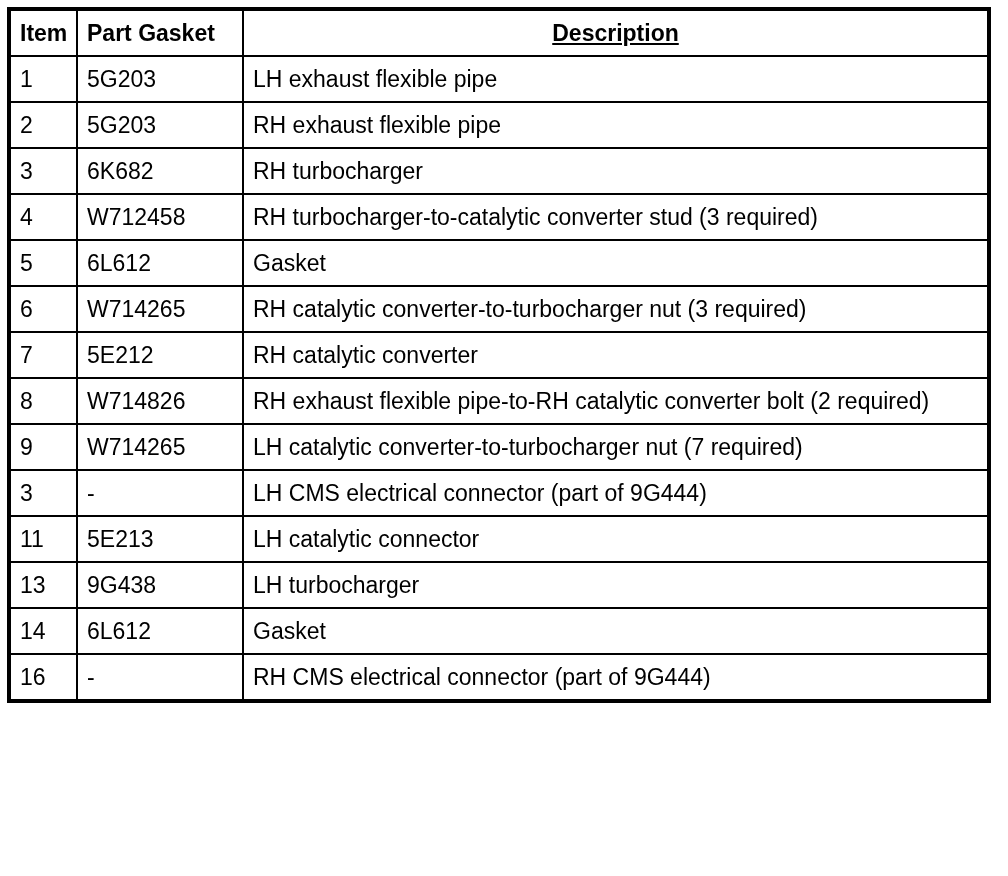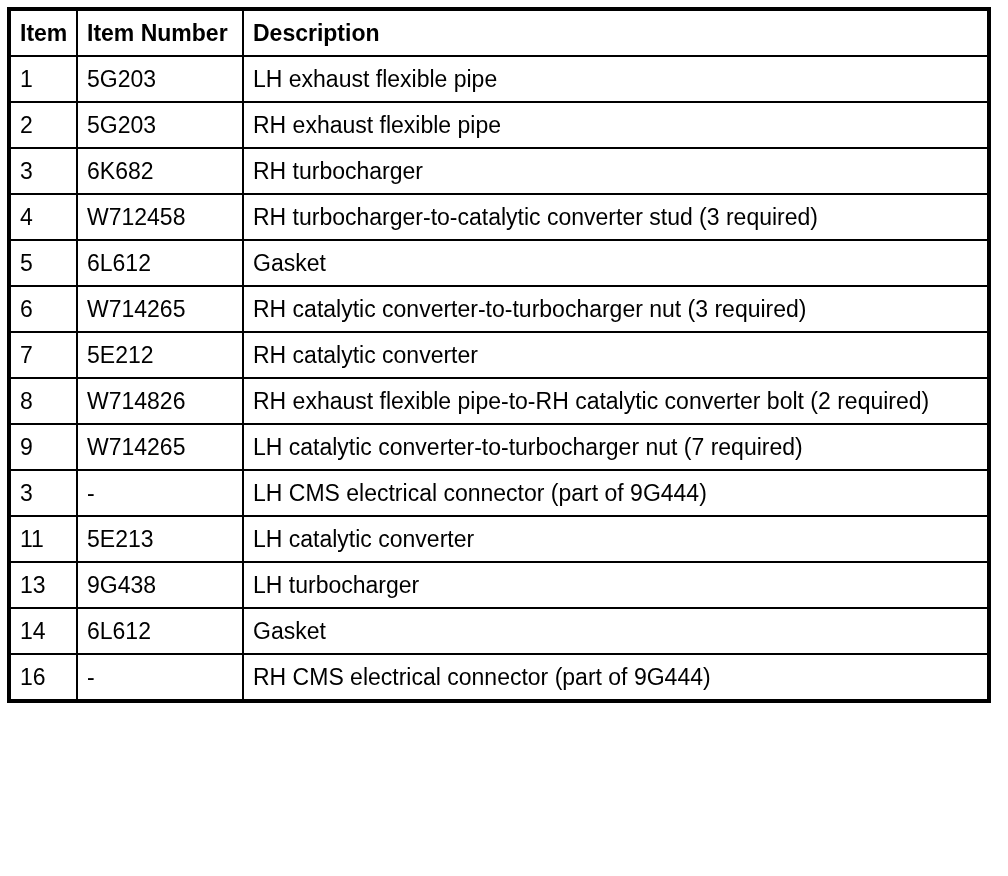--- a/index.html
+++ b/index.html
@@ -57,21 +57,22 @@
     height: 44px;
     line-height: 44px;
   }
 
   .parts-table thead th.h-item,
   .parts-table thead th.h-part {
     text-align: left;
   }
 
   .parts-table thead th.h-desc {
-    text-align: left;
+    text-align: center;
+    text-decoration: underline;
   }
 
   .parts-table tbody td.c-item,
   .parts-table tbody td.c-part,
   .parts-table tbody td.c-desc {
     font-weight: normal;
   }
 </style>
 </head>
 <body>
@@ -80,21 +81,21 @@
 
   <table class="parts-table">
     <colgroup>
       <col class="col-item">
       <col class="col-part">
       <col class="col-desc">
     </colgroup>
     <thead>
       <tr>
         <th class="h-item">Item</th>
-        <th class="h-part">Item Number</th>
+        <th class="h-part">Part Gasket</th>
         <th class="h-desc">Description</th>
       </tr>
     </thead>
     <tbody>
       <tr>
         <td class="c-item">1</td>
         <td class="c-part">5G203</td>
         <td class="c-desc">LH exhaust flexible pipe</td>
       </tr>
       <tr>
@@ -138,21 +139,21 @@
         <td class="c-desc">LH catalytic converter-to-turbocharger nut (7 required)</td>
       </tr>
       <tr>
         <td class="c-item">3</td>
         <td class="c-part">-</td>
         <td class="c-desc">LH CMS electrical connector (part of 9G444)</td>
       </tr>
       <tr>
         <td class="c-item">11</td>
         <td class="c-part">5E213</td>
-        <td class="c-desc">LH catalytic converter</td>
+        <td class="c-desc">LH catalytic connector</td>
       </tr>
       <tr>
         <td class="c-item">13</td>
         <td class="c-part">9G438</td>
         <td class="c-desc">LH turbocharger</td>
       </tr>
       <tr>
         <td class="c-item">14</td>
         <td class="c-part">6L612</td>
         <td class="c-desc">Gasket</td>

